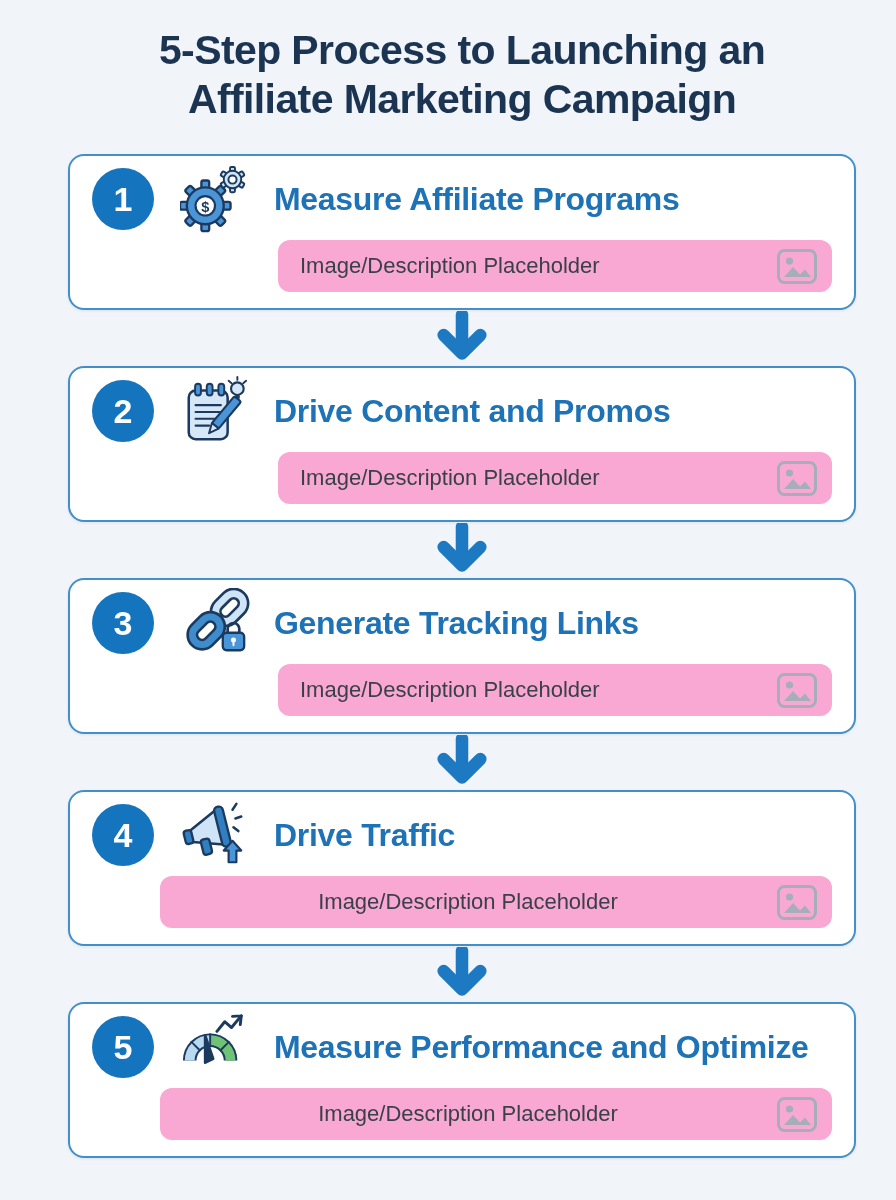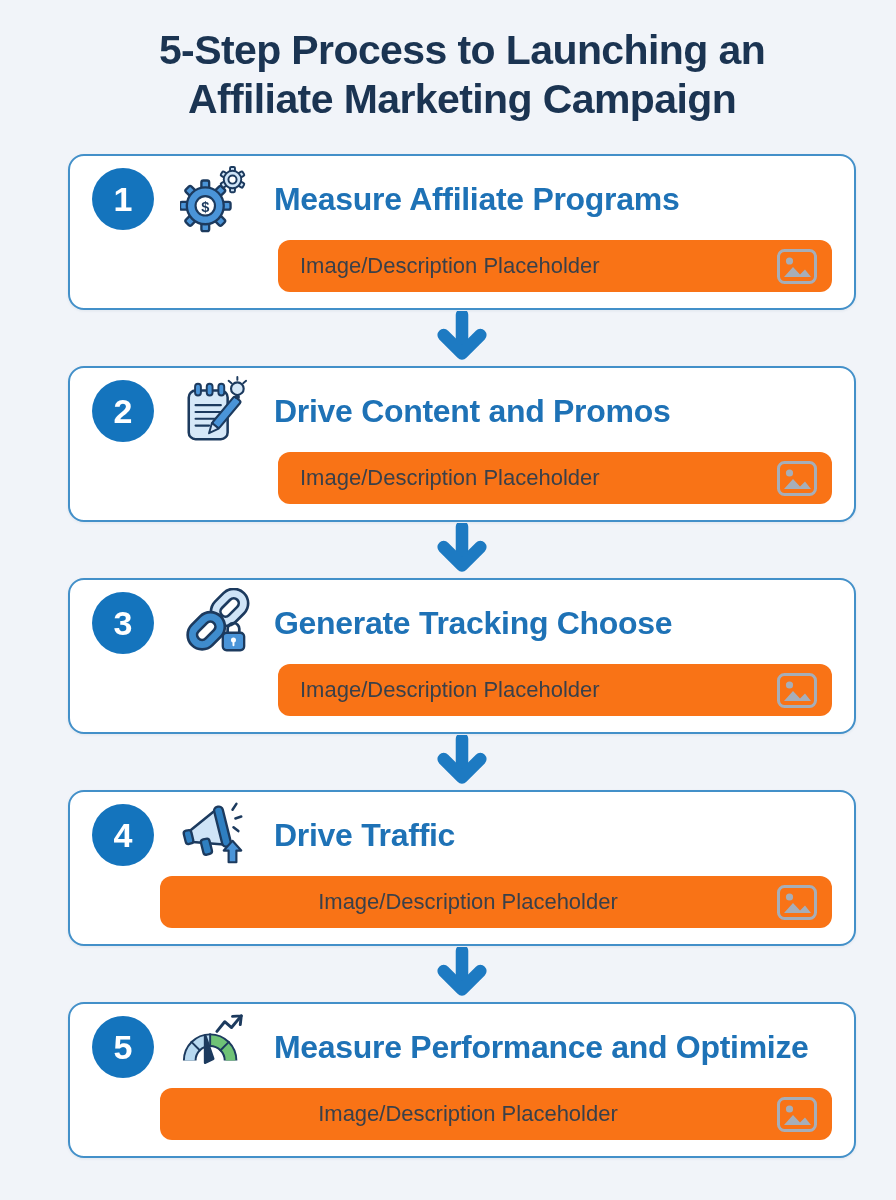--- a/index.html
+++ b/index.html
@@ -46,21 +46,21 @@
     margin: 0 0 0 24px;
     font-size: 32px;
     font-weight: bold;
     line-height: 1.15;
     letter-spacing: -0.3px;
     color: #1e72b6;
   }
   .ph {
     height: 52px;
     margin-top: 6px;
-    background: #f97316;
+    background: #f9a8d4;
     border-radius: 12px;
     display: flex; align-items: center;
   }
   .ph-left   { margin-left: 186px; }
   .ph-center { margin-left: 68px; }
   .ph-label  { font-size: 22px; color: #3a4049; }
   .ph-left .ph-label   { padding-left: 22px; }
   .ph-center .ph-label { flex: 1; text-align: center; }
   .ph-icon { margin-left: auto; margin-right: 14px; display: flex; }
   .ph-center .ph-icon { margin-left: 0; }
@@ -191,21 +191,21 @@
             <rect x="41" y="4" width="20" height="32" rx="10" fill="none" stroke="#1c3a5e" stroke-width="12.5" transform="rotate(45 51 20)"></rect>
             <rect x="41" y="4" width="20" height="32" rx="10" fill="none" stroke="#cfe4f7" stroke-width="7" transform="rotate(45 51 20)"></rect>
             <rect x="17" y="28" width="20" height="32" rx="10" fill="none" stroke="#1c3a5e" stroke-width="12.5" transform="rotate(45 27 44)"></rect>
             <rect x="17" y="28" width="20" height="32" rx="10" fill="none" stroke="#3f8ccd" stroke-width="7" transform="rotate(45 27 44)"></rect>
             <path d="M49 46 v-4 a6 6 0 0 1 12 0 v4" fill="none" stroke="#1c3a5e" stroke-width="2.8"></path>
             <rect x="44" y="46" width="22" height="18" rx="4" fill="#4a94d8" stroke="#1c3a5e" stroke-width="2.4"></rect>
             <circle cx="55" cy="53.5" r="2.6" fill="#ffffff"></circle>
             <path d="M55 55.5 V59" stroke="#ffffff" stroke-width="2" stroke-linecap="round"></path>
           </svg>
         </div>
-        <h2 class="step-title">Generate Tracking Choose</h2>
+        <h2 class="step-title">Generate Tracking Links</h2>
       </div>
       <div class="ph ph-left">
         <span class="ph-label">Image/Description Placeholder</span>
         <span class="ph-icon">
           <svg width="42" height="37" viewBox="0 0 42 37">
             <rect x="2.5" y="2.5" width="37" height="32" rx="6" fill="none" stroke="#a6aeb9" stroke-width="3"></rect>
             <circle cx="13.5" cy="13" r="3.6" fill="#a6aeb9"></circle>
             <path d="M8 29 L17 19 L24 26.5 L29 21.5 L35 29 Z" fill="#a6aeb9"></path>
           </svg>
         </span>

